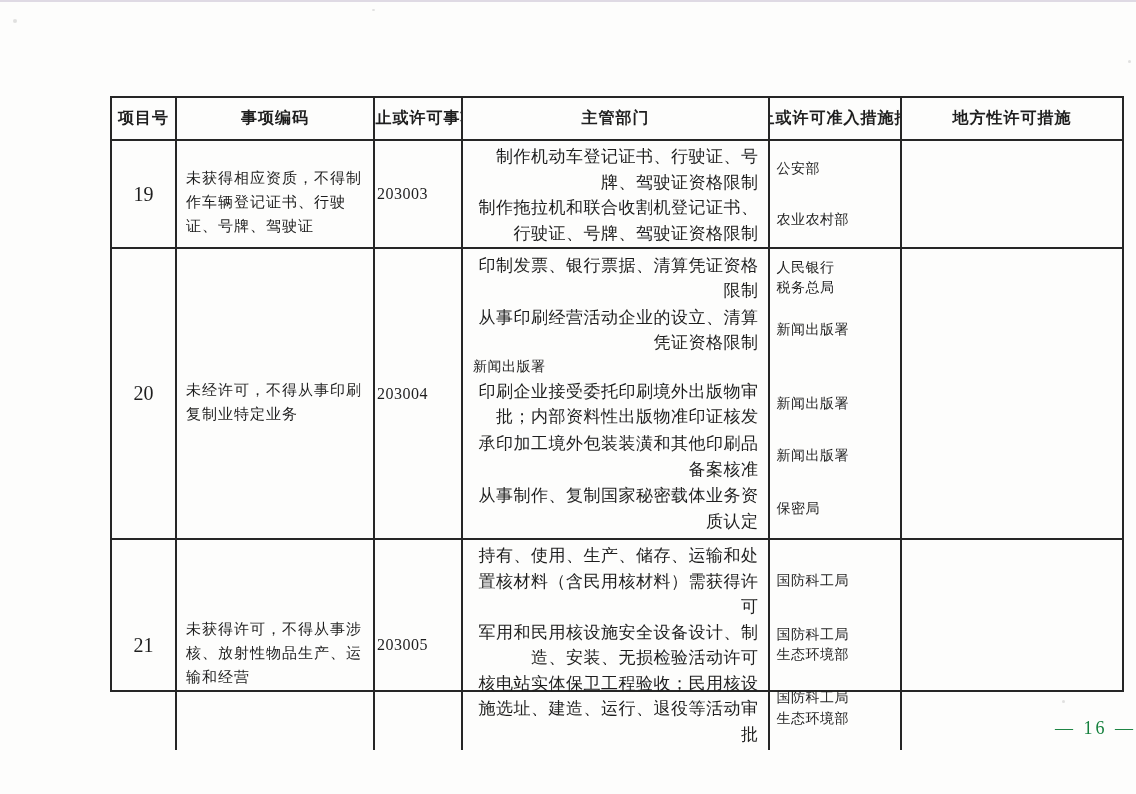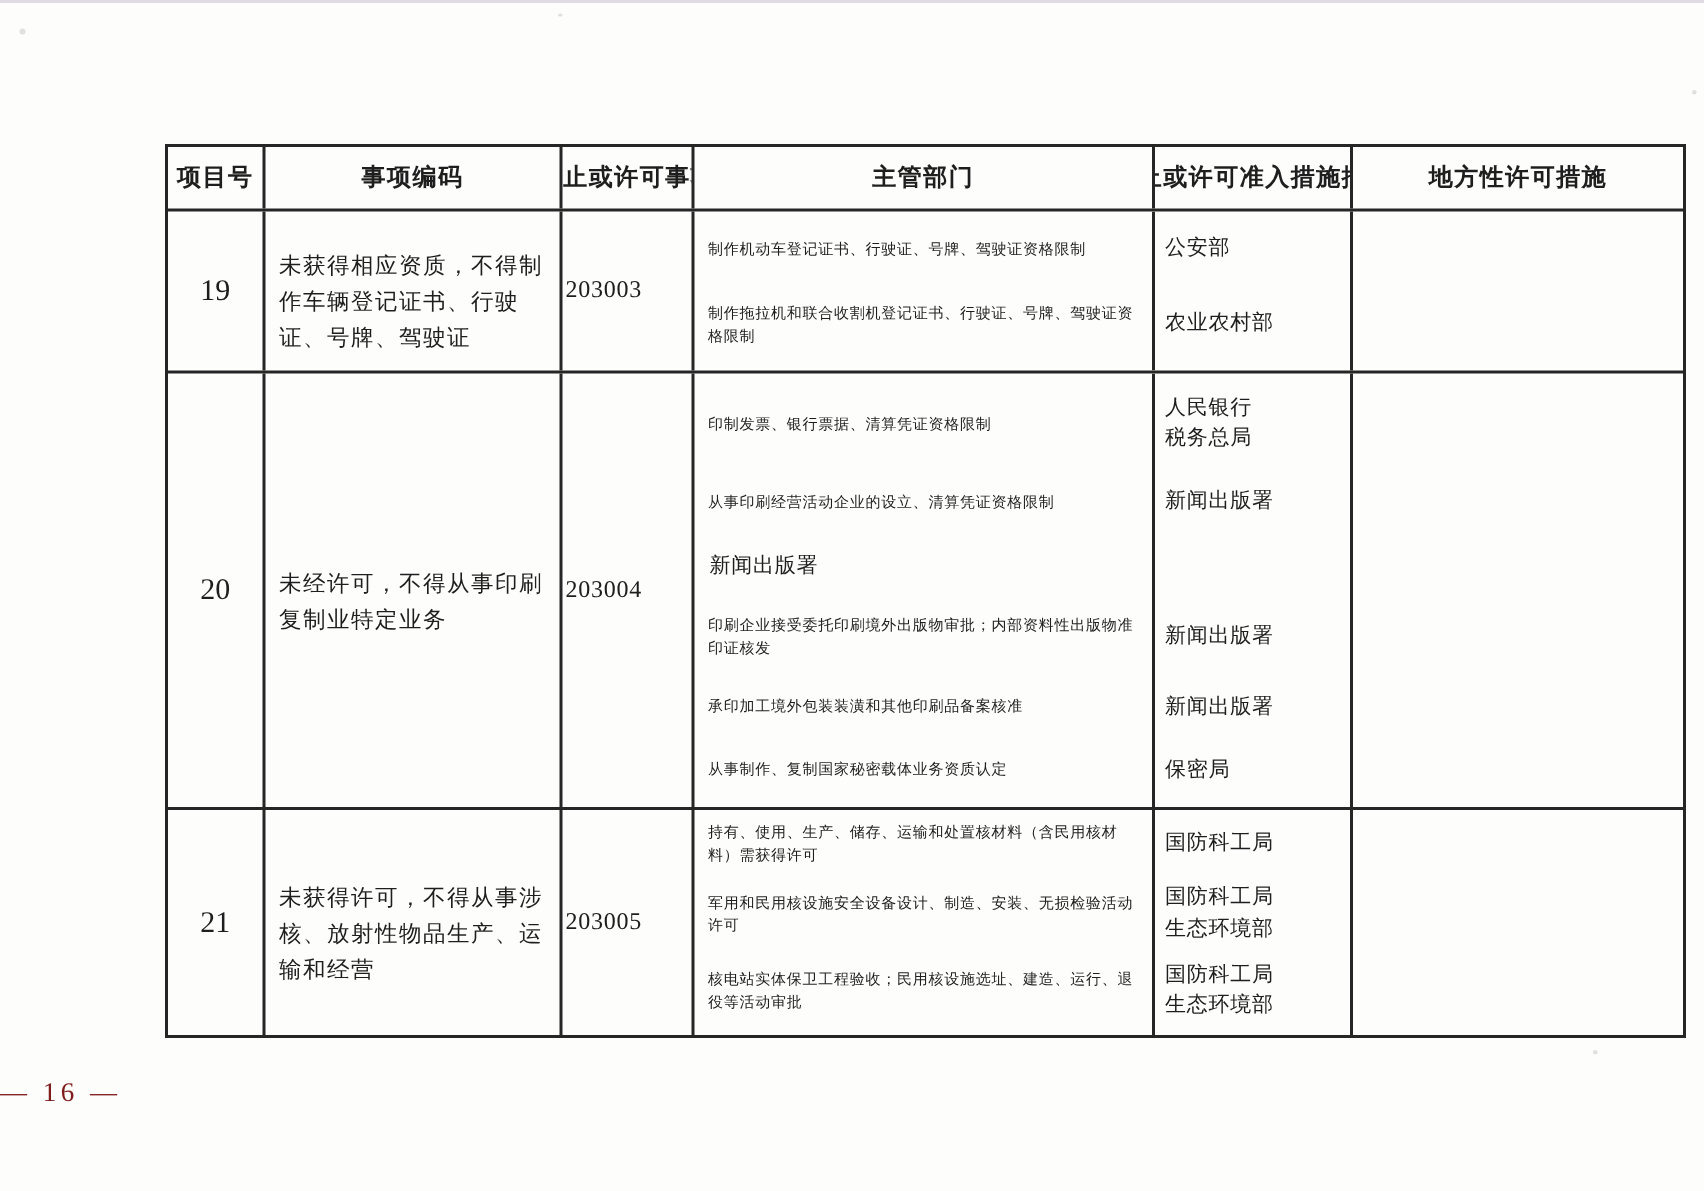--- a/index.html
+++ b/index.html
@@ -76,32 +76,33 @@
     padding:3px 0;
   }
   .measures .vdiv {
     position:absolute; left:305px; top:0; bottom:0; width:2px;
     background:#262626;
   }
   .measure { display:flex; align-items:center; }
   .mdesc {
     width:305px; box-sizing:border-box;
     padding:0 8px 0 9px;
-    font-size:10px; line-height:1.5; letter-spacing:.5px;
+    font-size:17px; line-height:1.5; letter-spacing:.5px;
     word-break:break-all;
+    text-align:right;
   }
   .mdept {
     width:134px; box-sizing:border-box;
     padding-left:10px;
     font-size:14px; line-height:1.45; letter-spacing:.5px;
     white-space:pre-line;
   }
   .page-footer {
     position:absolute; top:718px; left:0; width:100%;
-    text-align:left; font-size:18px; letter-spacing:3px; color:#7f1d1d;
+    text-align:right; font-size:18px; letter-spacing:3px; color:#15803d;
   }
 </style>
 </head>
 <body>
 
 <div class="scan-topline"></div>
 <div class="speck" style="left:13px;top:19px;width:4px;height:4px;"></div>
 <div class="speck" style="left:1128px;top:60px;width:3px;height:3px;"></div>
 <div class="speck" style="left:372px;top:9px;width:3px;height:2px;"></div>
 <div class="speck" style="left:1062px;top:700px;width:3px;height:3px;"></div>

